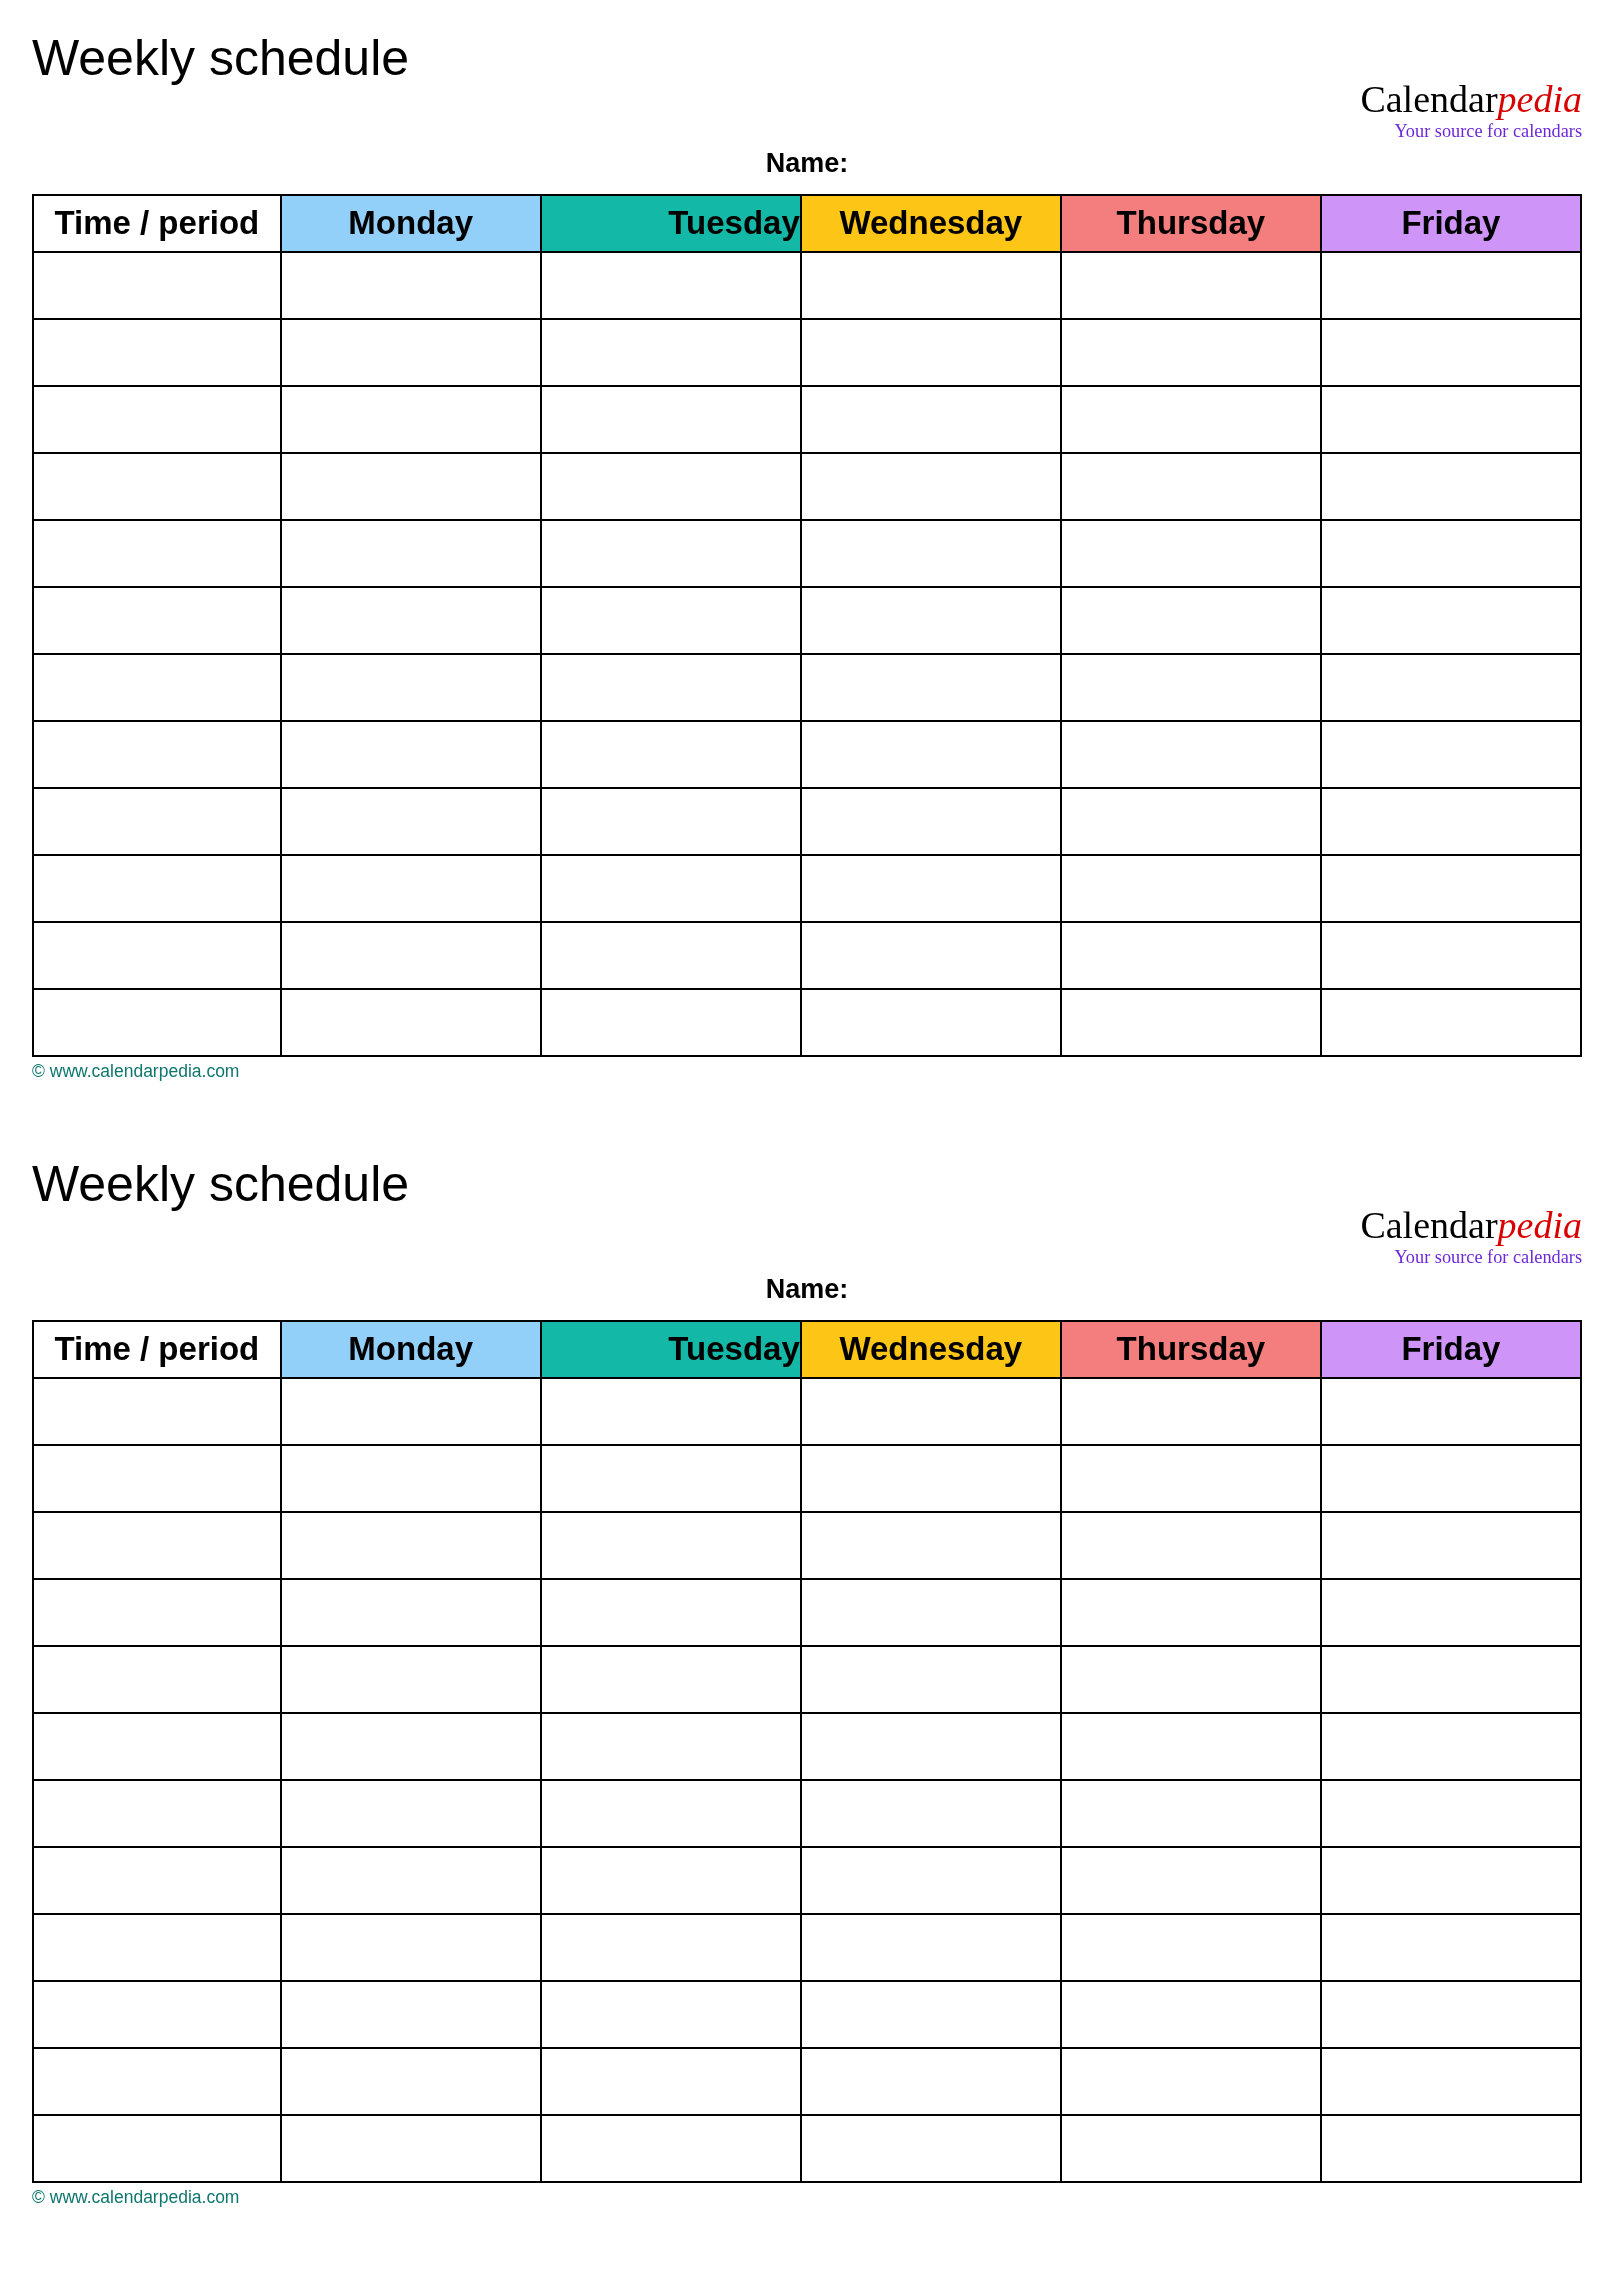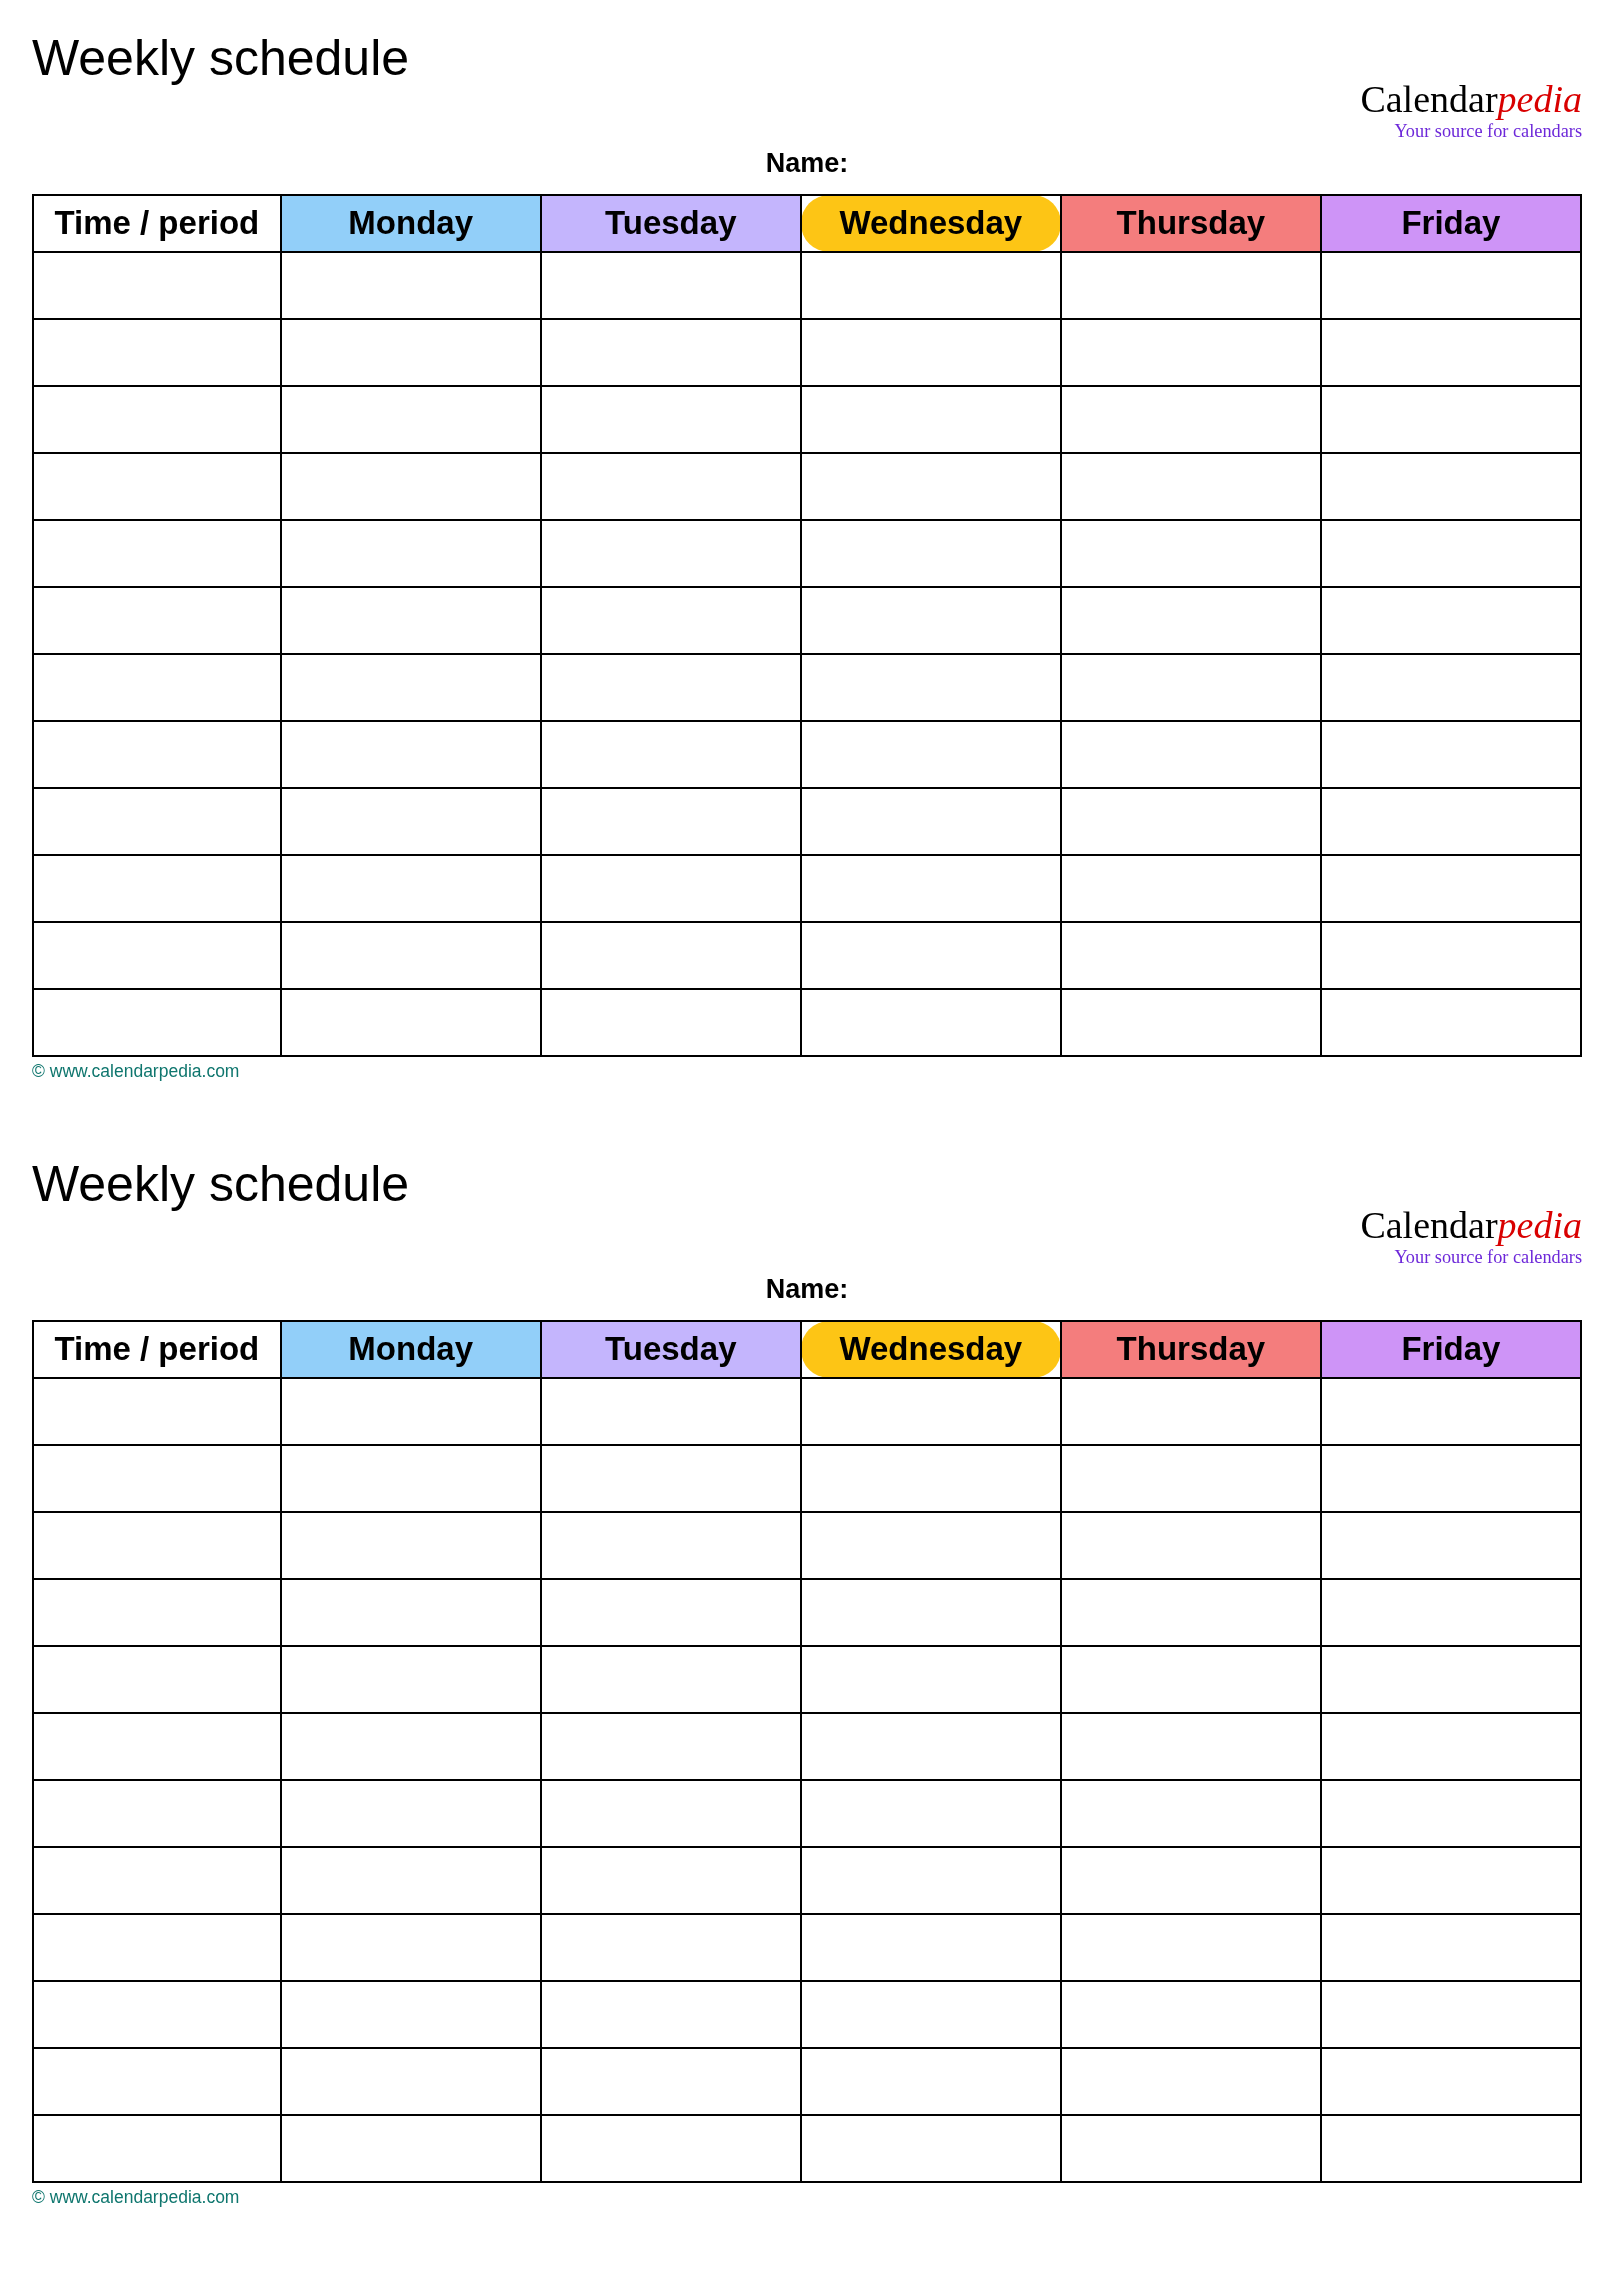--- a/index.html
+++ b/index.html
@@ -62,22 +62,22 @@
       font-weight: bold;
       height: 57px;
       text-align: center;
       vertical-align: middle;
     }
     td {
       height: 67px;
     }
     .col-time { background: #fff; width: 16%; }
     .col-mon { background: #92cff9; }
-    .col-tue { background: #c4b5fd; }
-    .col-wed { background: #fdc515; border-radius: 28px; }
+    .col-tue { background: #14b8a6; text-align: right; }
+    .col-wed { background: #fdc515; }
     .col-thu { background: #f47d7d; }
     .col-fri { background: #ce94f7; }
     .footer {
       font-size: 17.5px;
       color: #0f766e;
       margin-top: 4.4px;
     }
   </style>
 </head>
 <body>

